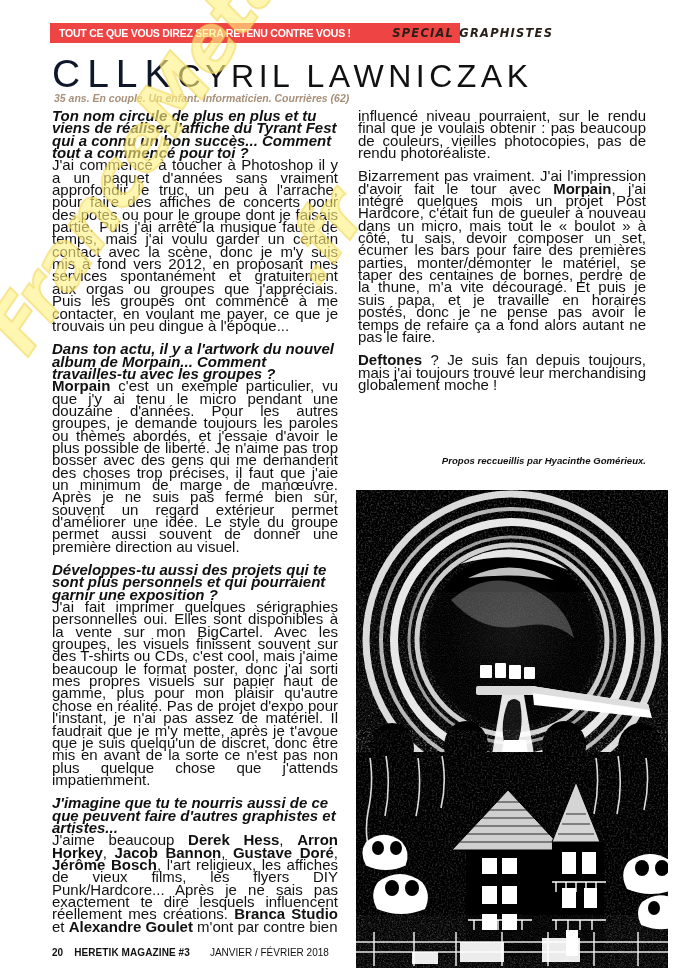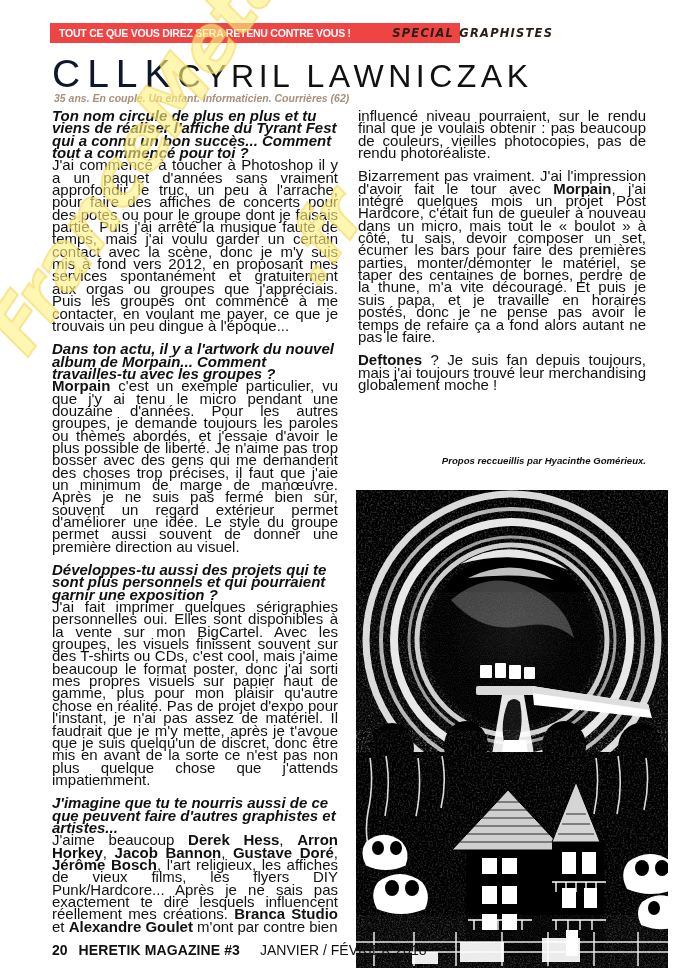--- a/index.html
+++ b/index.html
@@ -110,21 +110,21 @@
     font-weight:bold;
     color:#111;
     font-family:"Liberation Sans",sans-serif;
   }
 
   
   .footer{
     position:absolute;
     left:52px;bottom:22px;
     display:flex;align-items:baseline;
-    font-size:14px;
+    font-size:10px;
     color:#111;
     white-space:nowrap;
     font-family:"Liberation Sans",sans-serif;
     text-align:right;
   }
   .footer .pg{ font-weight:bold; margin-right:11px;}
   .footer .mag{ font-weight:bold; letter-spacing:.1px;}
   .footer .date{ margin-left:20px; font-weight:normal;}
 
   

